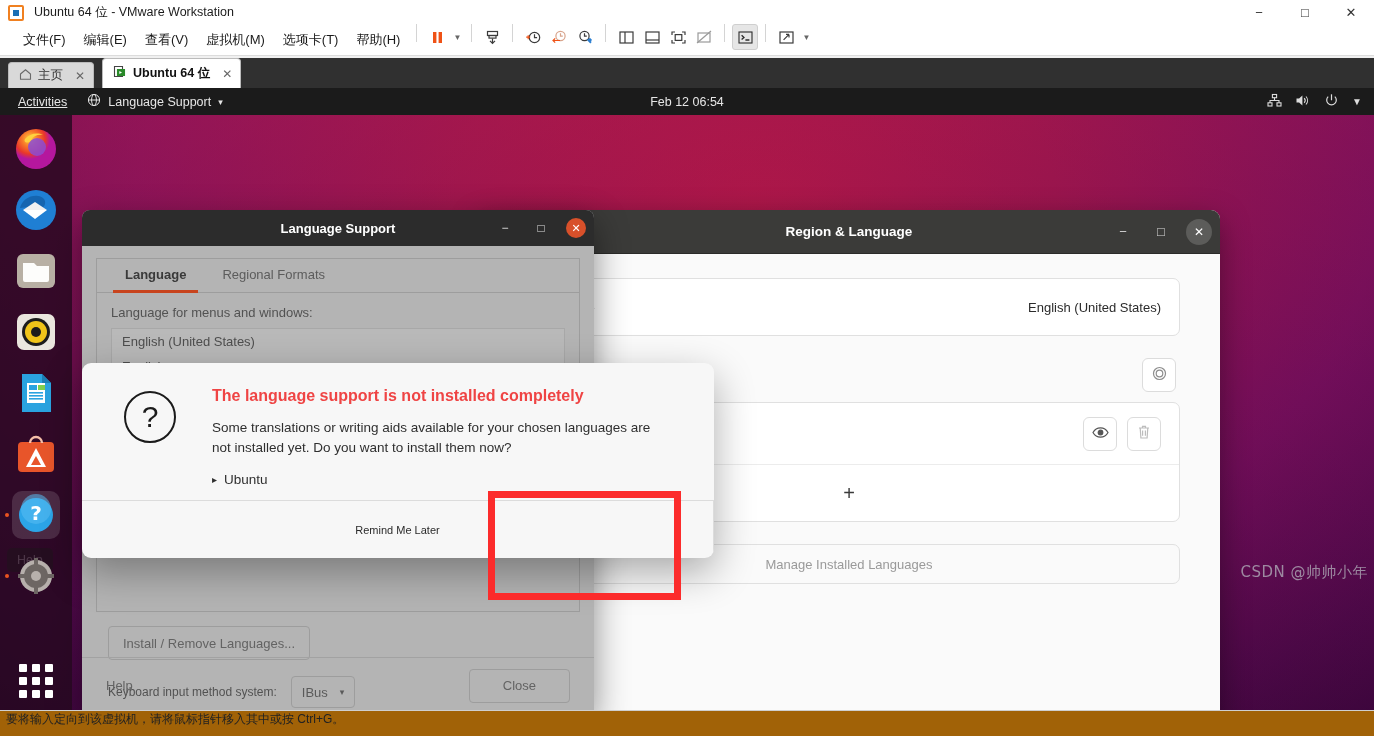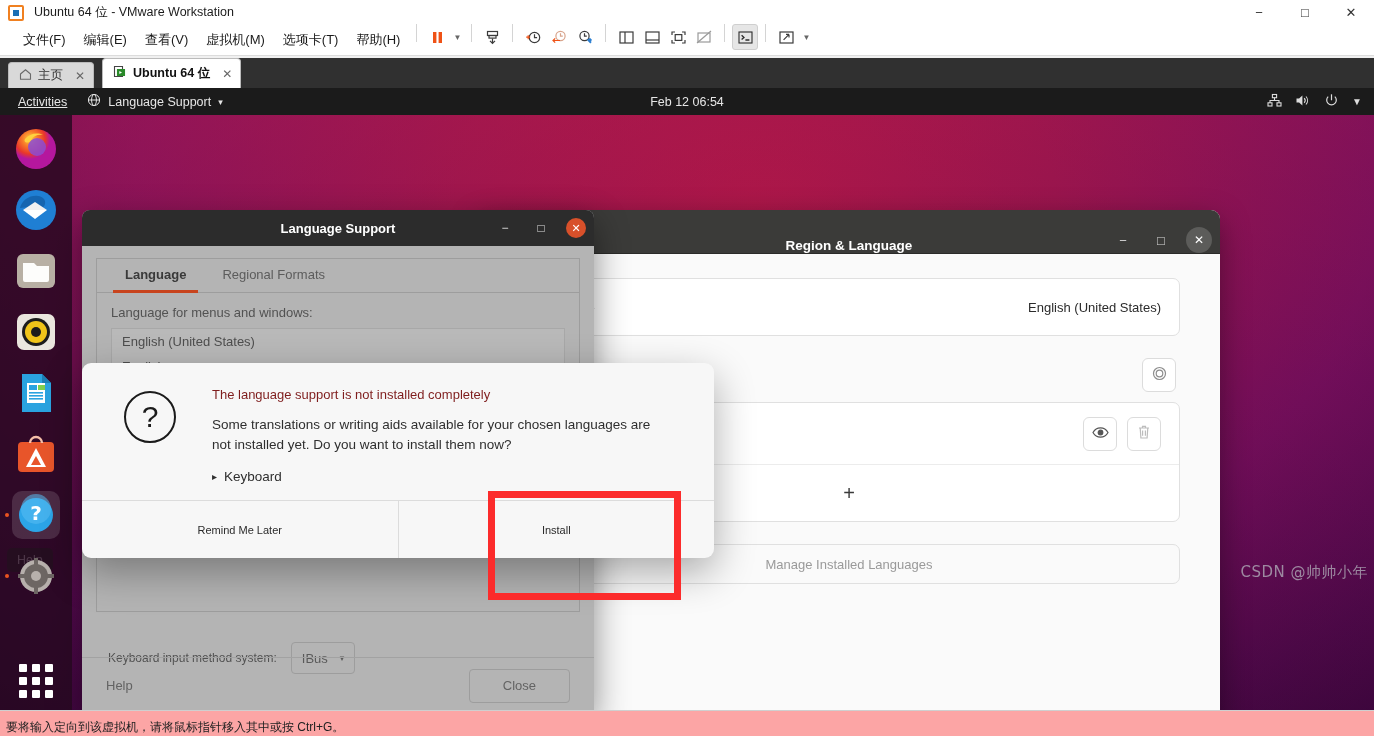--- a/index.html
+++ b/index.html
@@ -50,22 +50,22 @@
   .vm-tab {
     height:26px; display:flex; align-items:center; gap:6px;
     padding:0 8px 0 10px; font-size:12.5px; border-radius:4px 4px 0 0;
     background:#d9d9d9; color:#333; margin-left:8px; border:1px solid #bbb; border-bottom:none;
   }
   .vm-tab.active { background:#fff; color:#111; font-weight:bold; height:30px; }
   .tab-x { font-size:12px; color:#666; margin-left:6px; }
 
   .vm-statusbar {
     position:absolute; left:0; top:710px; width:1374px; height:26px;
-    background:#fca5a5; border-top:1px solid #cfcfcf;
-    display:flex; align-items:flex-end; font-size:12px; color:#222;
+    background:#a16207; border-top:1px solid #cfcfcf;
+    display:flex; align-items:flex-start; font-size:12px; color:#222;
   }
   .vm-statusbar .msg { padding-left:6px; }
 
   
   .guest {
     position:absolute; left:0; top:88px; width:1374px; height:622px;
     background:#2c001e; overflow:hidden;
   }
   .wallpaper {
     position:absolute; left:0; top:27px; width:1374px; height:595px;
@@ -104,21 +104,21 @@
                display:grid; grid-template-columns:repeat(3,1fr); gap:5px; }
   .dock-grid i { width:8px; height:8px; background:#fff; border-radius:1px; display:block; }
 
   
   .win-region {
     position:absolute; left:478px; top:122px; width:742px; height:590px;
     background:#fafafa; border-radius:9px 9px 0 0; overflow:hidden; z-index:20;
     box-shadow:0 10px 30px rgba(0,0,0,.4);
   }
   .gtk-header {
-    height:44px; background:#3b3b39; color:#fff; display:flex; align-items:flex-end;
+    height:44px; background:#3b3b39; color:#fff; display:flex; align-items:center;
     position:relative; border-bottom:1px solid #2b2b29;
   }
   .gtk-header .ttl { flex:1; text-align:center; font-size:13.5px; font-weight:bold; }
   .hdr-btns { position:absolute; right:8px; display:flex; align-items:center; gap:12px; }
   .hdr-btn { width:26px; height:26px; display:flex; align-items:center; justify-content:center;
              color:#d6d6d6; font-size:13px; }
   .hdr-btn.circ { background:#5c5c5a; border-radius:50%; color:#fff; font-size:12px; }
 
   .region-body { padding:24px 40px 0 40px; }
   .pref-group { border:1px solid #e0e0e0; border-radius:7px; background:#fff; overflow:hidden; margin-bottom:22px; }
@@ -173,21 +173,21 @@
   .alert {
     position:absolute; left:82px; top:275px; width:632px; height:195px;
     background:#f7f7f7; border-radius:9px; z-index:32;
     box-shadow:0 14px 40px rgba(0,0,0,.33); overflow:hidden;
   }
   .alert-top { display:flex; padding:24px 26px 0 26px; height:137px; }
   .alert-qicon { width:52px; height:52px; border:2.5px solid #1b1b1b; border-radius:50%;
                  display:flex; align-items:center; justify-content:center; font-size:30px; color:#1b1b1b;
                  flex:none; margin-top:4px; margin-left:16px; }
   .alert-text { margin-left:36px; }
-  .alert-title { font-size:13px; font-weight:normal; color:#7f1d1d; margin-bottom:13px; }
+  .alert-title { font-size:16px; font-weight:bold; color:#ef4444; margin-bottom:13px; }
   .alert-msg { font-size:13.5px; color:#2f2f2f; line-height:1.45; max-width:440px; }
   .alert-details { font-size:13.5px; color:#2f2f2f; margin-top:15px; display:flex; align-items:center; gap:7px; }
   .alert-actions { position:absolute; left:0; right:0; bottom:0; height:58px;
                    border-top:1px solid #dcdcdc; display:flex; }
   .alert-actions button {
     flex:1; background:transparent; border:none; font-size:11px; color:#2b2b2b;
     font-family:inherit; cursor:pointer;
   }
   .alert-actions .divider { width:1px; background:#dcdcdc; }
 
@@ -562,20 +562,23 @@
           <div class="nb-page">
             <div class="nb-label">Language for menus and windows:</div>
             <div class="lang-list">
               <div>English (United States)</div>
               <div>English</div>
             </div>
           </div>
         </div>
 
         <div style="padding:14px 12px 0 12px">
+          <div class="gtk-btn">
+            <span>Install / Remove Languages...</span>
+          </div>
           <div style="display:flex; align-items:center; gap:14px; margin-top:16px">
             <span style="font-size:12px; color:#525252">Keyboard input method system:</span>
             <span class="combo">
               <span>IBus</span>
               <span style="font-size:9px">▾</span>
             </span>
           </div>
         </div>
 
         <div class="lang-footer">
@@ -590,28 +593,27 @@
     <div class="tooltip" style="left:7px; top:460px;">Help</div>
 
     <div class="alert">
       <div class="alert-top">
         <div class="alert-qicon">?</div>
         <div class="alert-text">
           <div class="alert-title">The language support is not installed completely</div>
           <div class="alert-msg">Some translations or writing aids available for your chosen languages are not installed yet. Do you want to install them now?</div>
           <div class="alert-details">
             <span style="font-size:10px">▸</span>
-            <span>Keyboard</span>
+            <span>Ubuntu</span>
           </div>
         </div>
       </div>
       <div class="alert-actions">
         <button>Remind Me Later</button>
         <div class="divider"></div>
-        <button>Install</button>
       </div>
     </div>
 
     <div class="red-box"></div>
   </div>
 
   <div class="vm-statusbar">
     <span class="msg">要将输入定向到该虚拟机，请将鼠标指针移入其中或按 Ctrl+G。</span>
   </div>
 

